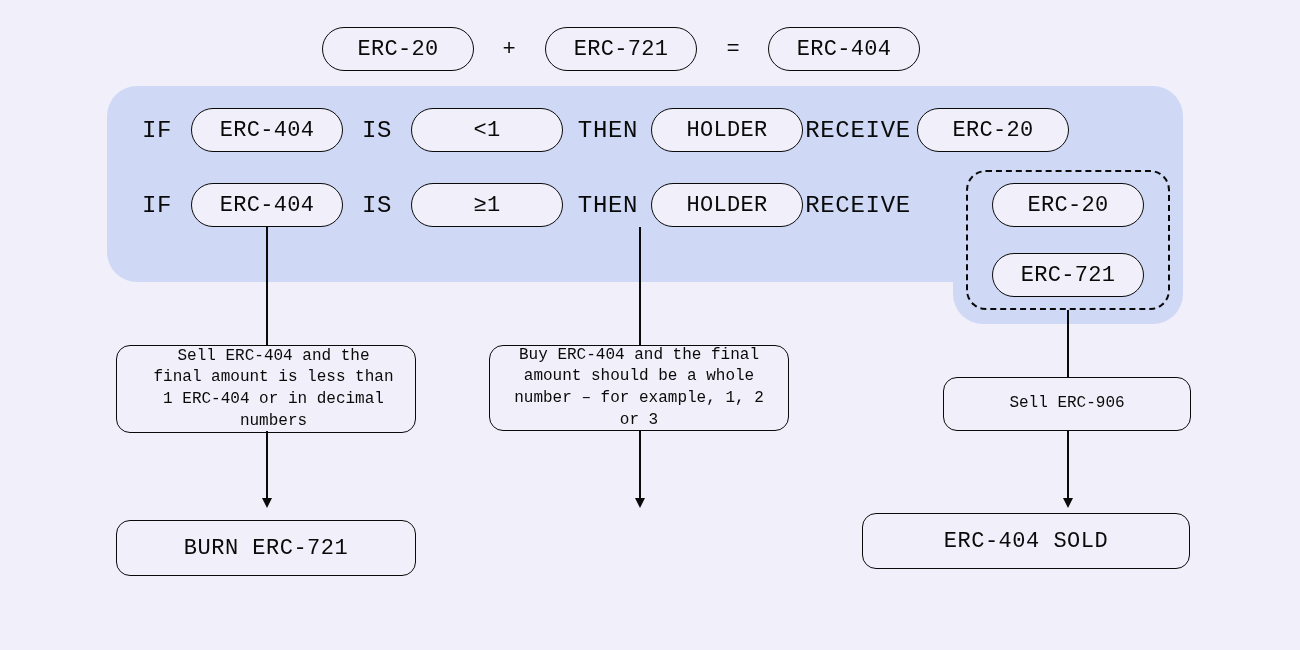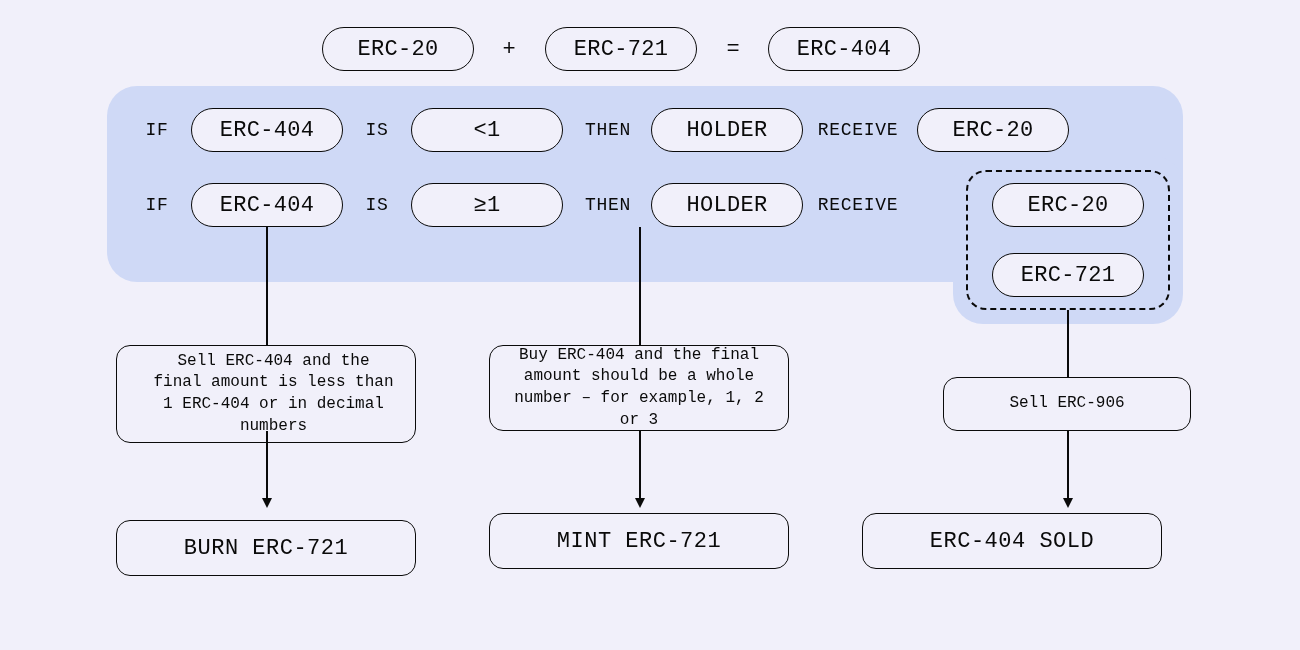--- a/index.html
+++ b/index.html
@@ -30,21 +30,21 @@
   .op {
     position: absolute;
     font-size: 22px;
     display: flex;
     align-items: center;
     justify-content: center;
   }
 
   .word {
     position: absolute;
-    font-size: 18px;
+    font-size: 24px;
     letter-spacing: 0.7px;
     display: flex;
     align-items: center;
     justify-content: center;
     text-align: center;
   }
 
   .blob {
     position: absolute;
     background: #cfd9f6;
@@ -161,21 +161,21 @@
   <div class="pill" style="left:992px; top:253px; width:152px; height:44px;">
     <span>ERC-721</span>
   </div>
 
   <div class="vline" style="left:266px; top:227px; height:118px;"></div>
 
   <div class="vline" style="left:639px; top:227px; height:118px;"></div>
 
   <div class="vline" style="left:1067px; top:310px; height:67px;"></div>
 
-  <div class="box" style="left:116px; top:345px; width:300px; height:98px;padding-left:33px;">
+  <div class="box" style="left:116px; top:345px; width:300px; height:88px;padding-left:33px;">
     <span>Sell ERC-404 and the final amount is less than 1 ERC-404 or in decimal numbers</span>
   </div>
   <div class="box" style="left:489px; top:345px; width:300px; height:86px;">
     <span>Buy ERC-404 and the final amount should be a whole number – for example, 1, 2 or 3</span>
   </div>
   <div class="box" style="left:943px; top:377px; width:248px; height:54px;">
     <span>Sell ERC-906</span>
   </div>
 
   <div class="vline" style="left:266px; top:431px; height:68px;"></div>
@@ -183,20 +183,17 @@
 
   <div class="vline" style="left:639px; top:431px; height:68px;"></div>
   <div class="arrowhead" style="left:634.5px; top:498px;"></div>
 
   <div class="vline" style="left:1067px; top:431px; height:68px;"></div>
   <div class="arrowhead" style="left:1062.5px; top:498px;"></div>
 
   <div class="result-box" style="left:116px; top:520px; width:300px; height:56px;">
     <span>BURN ERC-721</span>
   </div>
-  <div class="result-box" style="left:489px; top:513px; width:300px; height:56px;">
-    <span>MINT ERC-721</span>
-  </div>
-  <div class="result-box" style="left:862px; top:513px; width:300px; height:56px;">
+  <div class="result-box" style="left:862px; top:513px; width:328px; height:56px;">
     <span>ERC-404 SOLD</span>
   </div>
 
 </div>
 
 </body></html>

